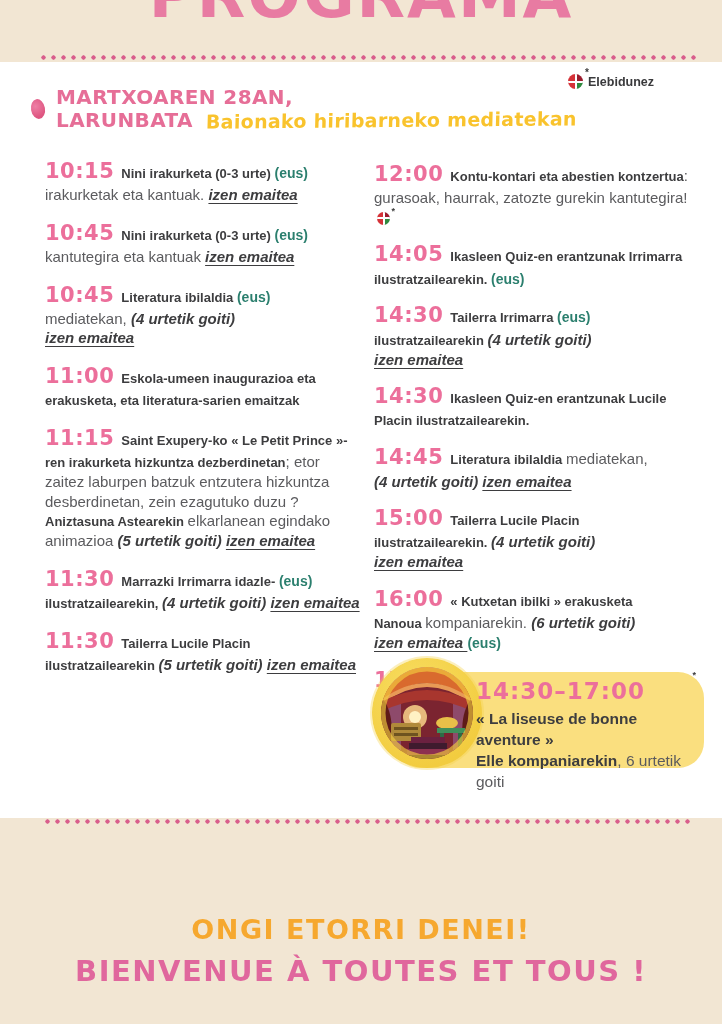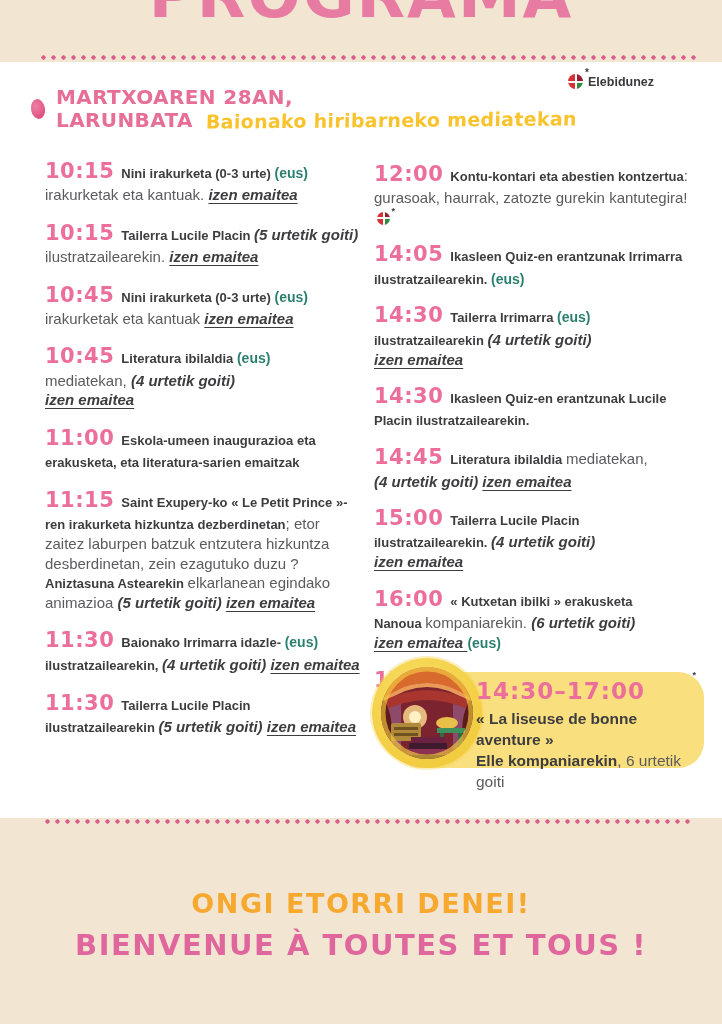--- a/index.html
+++ b/index.html
@@ -61,21 +61,21 @@
   .hl-body{position:absolute;left:104px;top:20px;right:12px;}
   .hl-time{font-size:23px;font-weight:bold;color:var(--time_pink);letter-spacing:1px;margin-bottom:5px;
       font-family:"DejaVu Sans","Liberation Sans",sans-serif;}
   .hl-title{font-size:15.5px;font-weight:bold;color:var(--text_dark);line-height:1.35;}
   .hl-company{font-weight:bold;color:var(--text_dark);}
   .hl-detail{font-weight:normal;color:var(--text_gray);}
   
   .bottom-band{position:absolute;top:818px;left:0;right:0;bottom:0;background:var(--beige);}
   .dots-bottom{position:absolute;top:0;left:44px;right:32px;}
   .footer-line{position:absolute;left:0;width:100%;text-align:center;font-weight:bold;
-      font-family:"DejaVu Sans","Liberation Sans",sans-serif;letter-spacing:1.5px;}
+      font-family:"DejaVu Sans","Liberation Sans",sans-serif;letter-spacing:1.5px;margin-top:26px;}
   .footer-1{top:888px;font-size:27px;color:var(--orange);}
   .footer-2{top:928px;font-size:29px;color:var(--footer_pink);}
 </style>
 </head>
 <body>
 
 <div class="top-band">
   <h1 class="programa">PROGRAMA</h1>
   <div class="dots dots-top"></div>
 </div>
@@ -90,26 +90,25 @@
 <span class="bullet"></span>
 <div class="title-block">
   <div class="title-line">MARTXOAREN 28AN,</div>
   <div>
     <span class="title-line">LARUNBATA</span><span class="venue">Baionako hiribarneko mediatekan</span>
   </div>
 </div>
 
 <div class="col" id="col-left">
     <div class="event"><span class="event-time">10:15</span><span class="seg-b">Nini irakurketa (0-3 urte) </span><span class="seg-eus">(eus)</span><br><span class="seg-r">irakurketak eta kantuak. </span><span class="seg-u">izen emaitea</span></div>
-    <div class="event"><span class="event-time">10:15</span><span class="seg-b">Tailerra Lucile Placin </span><span class="seg-it">(5 urtetik goiti)</span><br><span class="seg-r">ilustratzailearekin. </span><span class="seg-u">izen emaitea</span></div>
-    <div class="event"><span class="event-time">10:45</span><span class="seg-b">Nini irakurketa (0-3 urte) </span><span class="seg-eus">(eus)</span><br><span class="seg-r">irakurketak eta kantuak </span><span class="seg-u">izen emaitea</span></div>
+    <div class="event"><span class="event-time">10:45</span><span class="seg-b">Nini irakurketa (0-3 urte) </span><span class="seg-eus">(eus)</span><br><span class="seg-r">kantutegira eta kantuak </span><span class="seg-u">izen emaitea</span></div>
     <div class="event"><span class="event-time">10:45</span><span class="seg-b">Literatura ibilaldia </span><span class="seg-eus">(eus)</span><br><span class="seg-r">mediatekan, </span><span class="seg-it">(4 urtetik goiti)</span><br><span class="seg-u">izen emaitea</span></div>
     <div class="event"><span class="event-time">11:00</span><span class="seg-b">Eskola-umeen inaugurazioa eta erakusketa, eta literatura-sarien emaitzak</span></div>
     <div class="event"><span class="event-time">11:15</span><span class="seg-b">Saint Exupery-ko « Le Petit Prince »-ren irakurketa hizkuntza dezberdinetan</span><span class="seg-r">; etor zaitez laburpen batzuk entzutera hizkuntza desberdinetan, zein ezagutuko duzu ? </span><span class="seg-b">Aniztasuna Astearekin </span><span class="seg-r">elkarlanean egindako animazioa </span><span class="seg-it">(5 urtetik goiti) </span><span class="seg-u">izen emaitea</span></div>
-    <div class="event"><span class="event-time">11:30</span><span class="seg-b">Baionako Irrimarra idazle- </span><span class="seg-eus">(eus)</span><br><span class="seg-b">ilustratzailearekin, </span><span class="seg-it">(4 urtetik goiti) </span><span class="seg-u">izen emaitea</span></div>
+    <div class="event"><span class="event-time">11:30</span><span class="seg-b">Marrazki Irrimarra idazle- </span><span class="seg-eus">(eus)</span><br><span class="seg-b">ilustratzailearekin, </span><span class="seg-it">(4 urtetik goiti) </span><span class="seg-u">izen emaitea</span></div>
     <div class="event"><span class="event-time">11:30</span><span class="seg-b">Tailerra Lucile Placin</span><br><span class="seg-b">ilustratzailearekin </span><span class="seg-it">(5 urtetik goiti) </span><span class="seg-u">izen emaitea</span></div>
   </div>
 <div class="col" id="col-right">
     <div class="event"><span class="event-time">12:00</span><span class="seg-b">Kontu-kontari eta abestien kontzertua</span><span class="seg-r">: gurasoak, haurrak, zatozte gurekin kantutegira!</span><span class="bq bq-inline"><span class="star">*</span></span></div>
     <div class="event"><span class="event-time">14:05</span><span class="seg-b">Ikasleen Quiz-en erantzunak Irrimarra ilustratzailearekin. </span><span class="seg-eus">(eus)</span></div>
     <div class="event"><span class="event-time">14:30</span><span class="seg-b">Tailerra Irrimarra </span><span class="seg-eus">(eus)</span><br><span class="seg-b">ilustratzailearekin </span><span class="seg-it">(4 urtetik goiti)</span><br><span class="seg-u">izen emaitea</span></div>
     <div class="event"><span class="event-time">14:30</span><span class="seg-b">Ikasleen Quiz-en erantzunak Lucile Placin ilustratzailearekin.</span></div>
     <div class="event"><span class="event-time">14:45</span><span class="seg-b">Literatura ibilaldia </span><span class="seg-r">mediatekan,</span><br><span class="seg-it">(4 urtetik goiti) </span><span class="seg-u">izen emaitea</span></div>
     <div class="event"><span class="event-time">15:00</span><span class="seg-b">Tailerra Lucile Placin</span><br><span class="seg-b">ilustratzailearekin. </span><span class="seg-it">(4 urtetik goiti)</span><br><span class="seg-u">izen emaitea</span></div>
     <div class="event"><span class="event-time">16:00</span><span class="seg-b">« Kutxetan ibilki » erakusketa</span><br><span class="seg-b">Nanoua </span><span class="seg-r">kompaniarekin. </span><span class="seg-it">(6 urtetik goiti)</span><br><span class="seg-u">izen emaitea </span><span class="seg-eus">(eus)</span></div>

